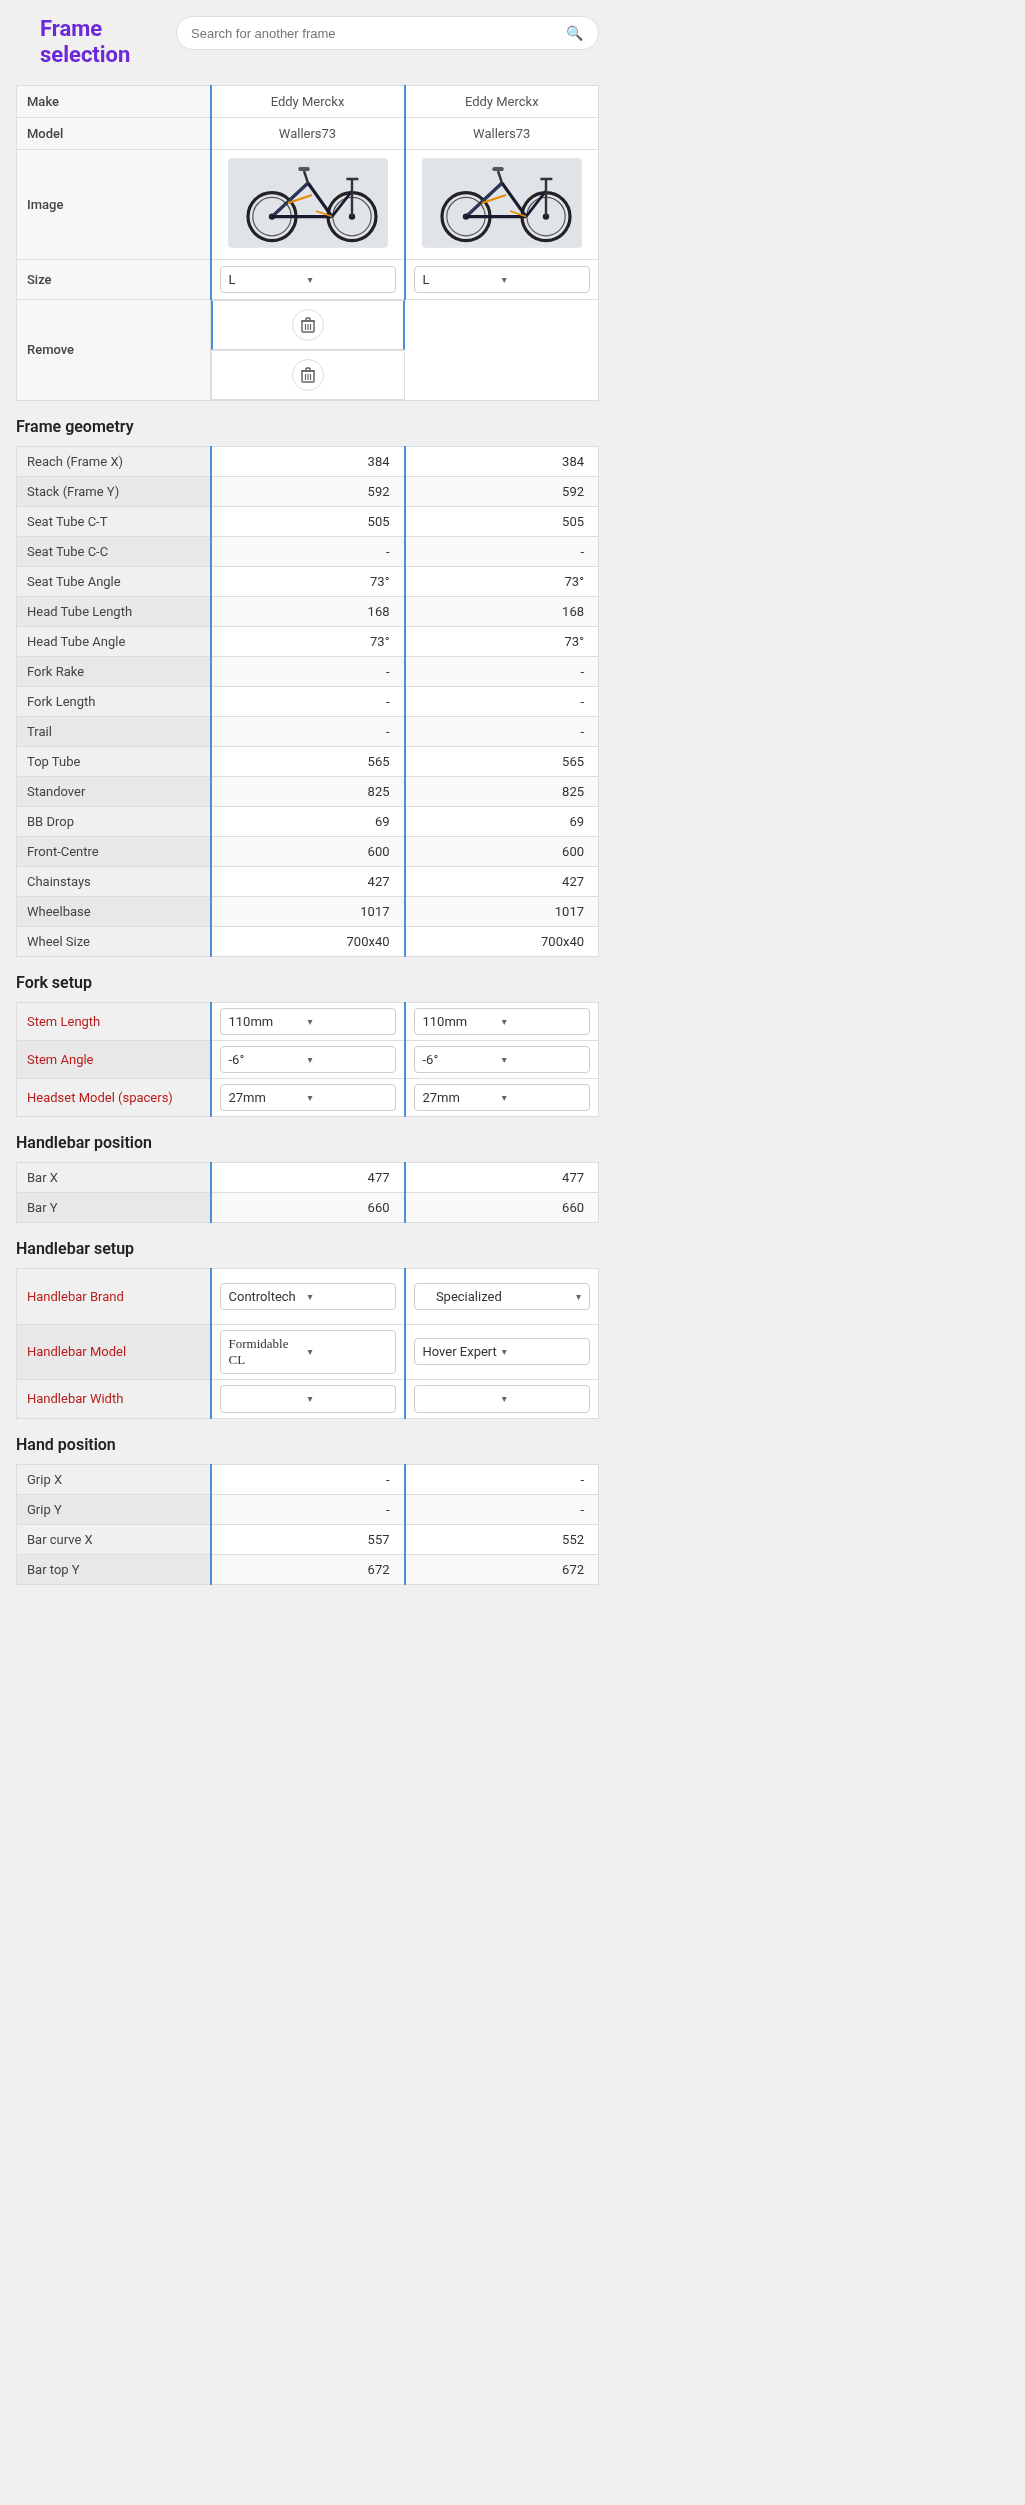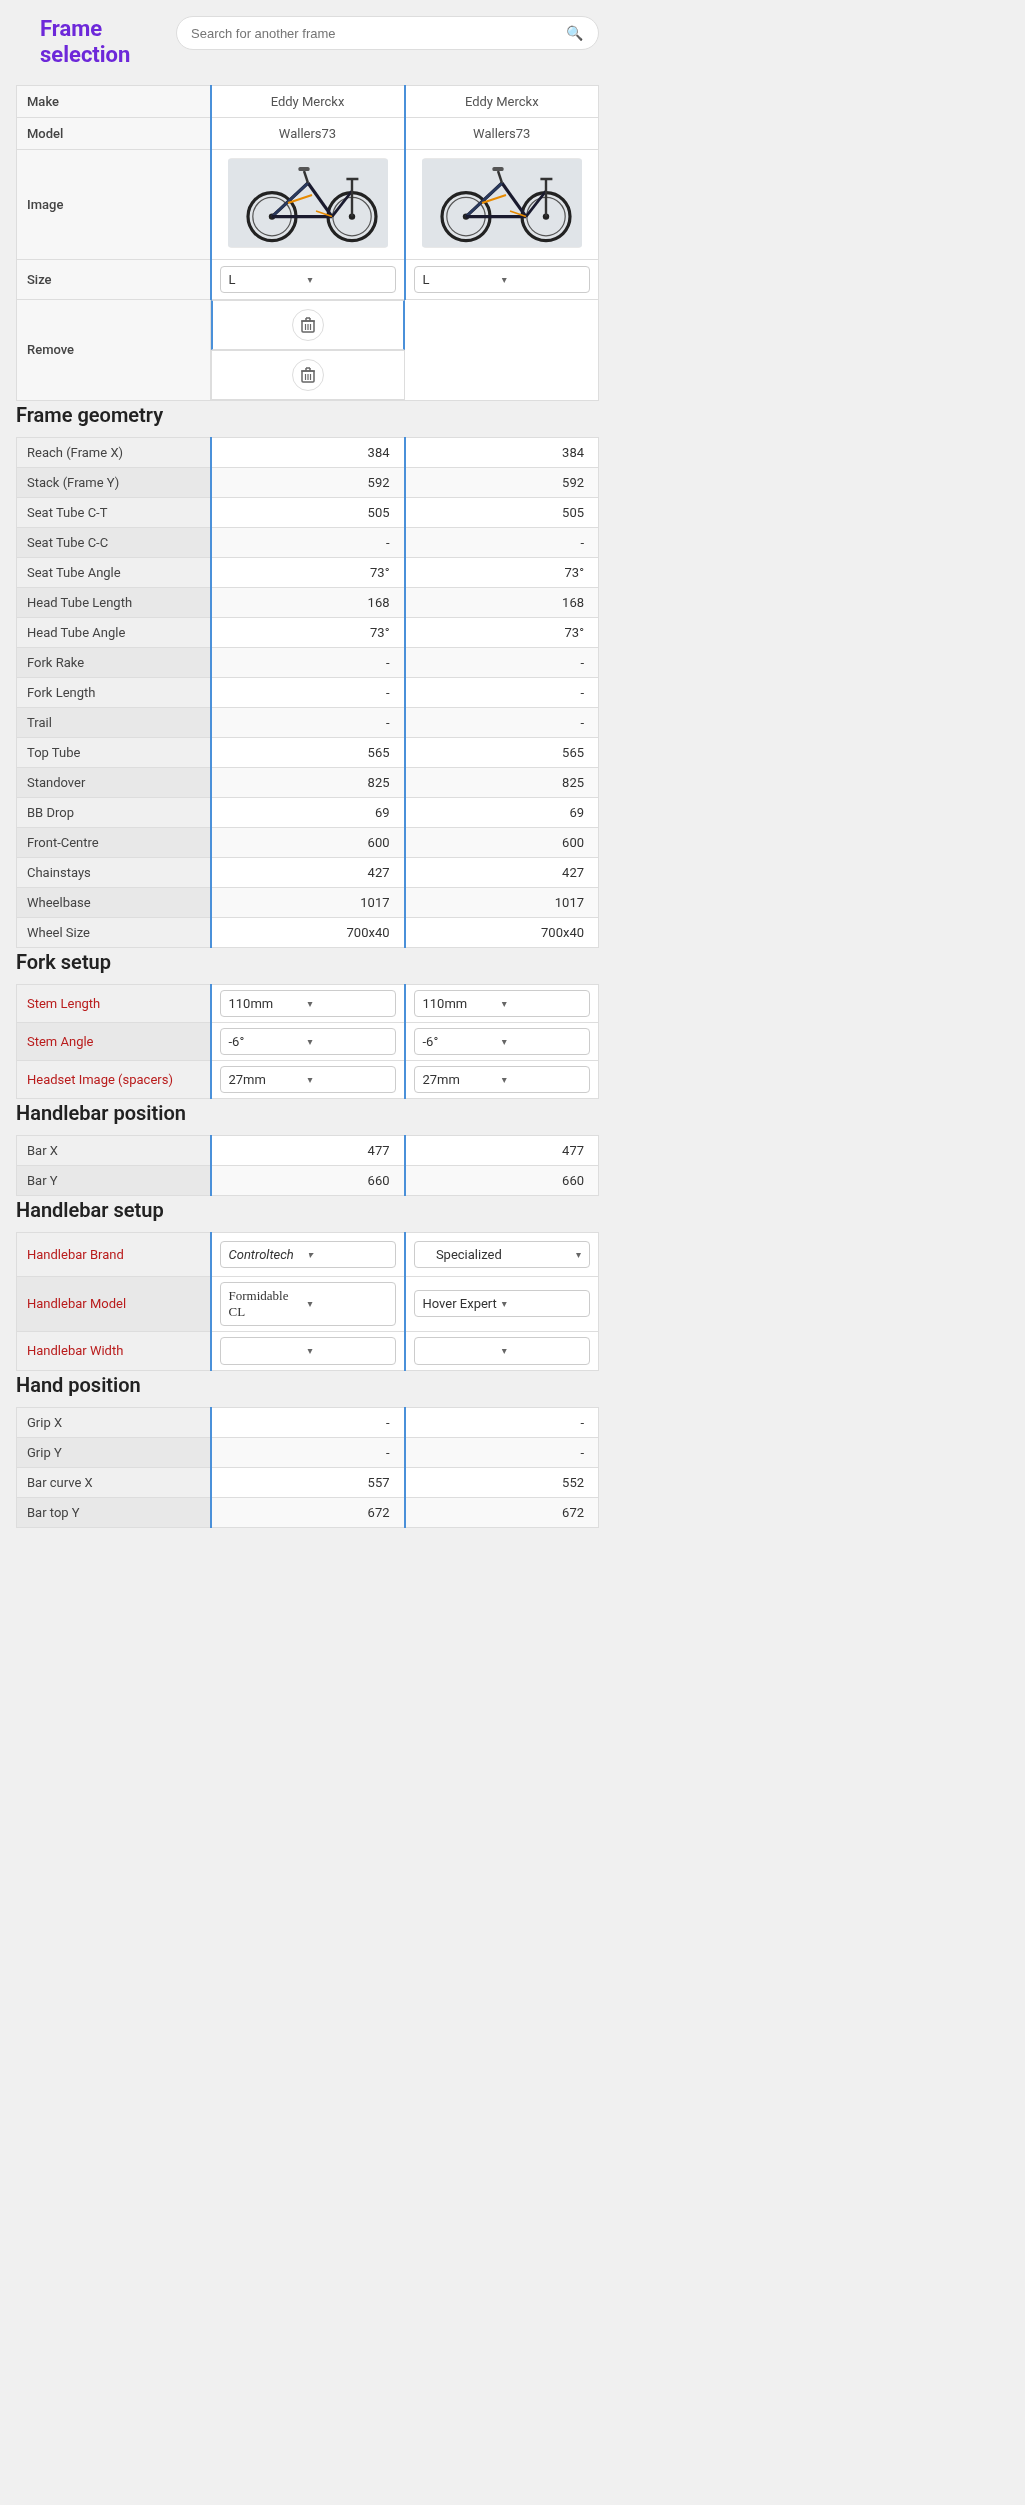--- a/index.html
+++ b/index.html
@@ -47,24 +47,24 @@
       color: #999;
       background: transparent;
     }
     .search-icon-wrap {
       color: #999;
       font-size: 14px;
     }
 
     
     .section-heading {
-      font-size: 20px;
+      font-size: 16px;
       font-weight: 600;
       color: #222;
-      padding: 2px 0 10px 0;
+      padding: 16px 0 10px 0;
     }
 
     
     .main-table {
       width: 100%;
       border-collapse: collapse;
       background: white;
       border: 1px solid #ddd;
       border-radius: 0;
       overflow: hidden;
@@ -475,21 +475,21 @@
         <td class="s1" style="padding:5px 8px;border-left:2px solid #4a90d9;border-right:2px solid #4a90d9;"><div class="select-wrap">
           <span>-6°</span>
           <span class="chevron">▾</span>
         </div></td>
         <td class="s2" style="padding:5px 8px;"><div class="select-wrap">
           <span>-6°</span>
           <span class="chevron">▾</span>
         </div></td>
       </tr>
         <tr>
-        <td class="lbl" style="background:#f0f0f0">Headset Image (spacers)</td>
+        <td class="lbl" style="background:#f0f0f0">Headset Model (spacers)</td>
         <td class="s1" style="padding:5px 8px;border-left:2px solid #4a90d9;border-right:2px solid #4a90d9;"><div class="select-wrap">
           <span>27mm</span>
           <span class="chevron">▾</span>
         </div></td>
         <td class="s2" style="padding:5px 8px;"><div class="select-wrap">
           <span>27mm</span>
           <span class="chevron">▾</span>
         </div></td>
       </tr>
       </tbody>
@@ -509,21 +509,21 @@
         <td class="v2">660</td>
       </tr>
       </tbody>
   </table>
 
   <div class="section-heading">Handlebar setup</div>
   <table class="setup-table">
     <tbody id="handlebar-setup-body">
         <tr>
         <td class="lbl" style="background:#f0f0f0">Handlebar Brand</td>
-        <td class="s1" style="padding:8px 8px;border-left:2px solid #4a90d9;border-right:2px solid #4a90d9;font-style:italic;"><div class="select-wrap">
+        <td class="s1" style="padding:14px 8px;border-left:2px solid #4a90d9;border-right:2px solid #4a90d9;"><div class="select-wrap">
           <span>Controltech</span>
           <span class="chevron">▾</span>
         </div></td>
         <td class="s2" style="padding:5px 8px;text-align:right;"><div class="select-wrap">
           <span>Specialized</span>
           <span class="chevron">▾</span>
         </div></td>
       </tr>
         <tr>
         <td class="lbl" style="background:#e8e8e8">Handlebar Model</td>

